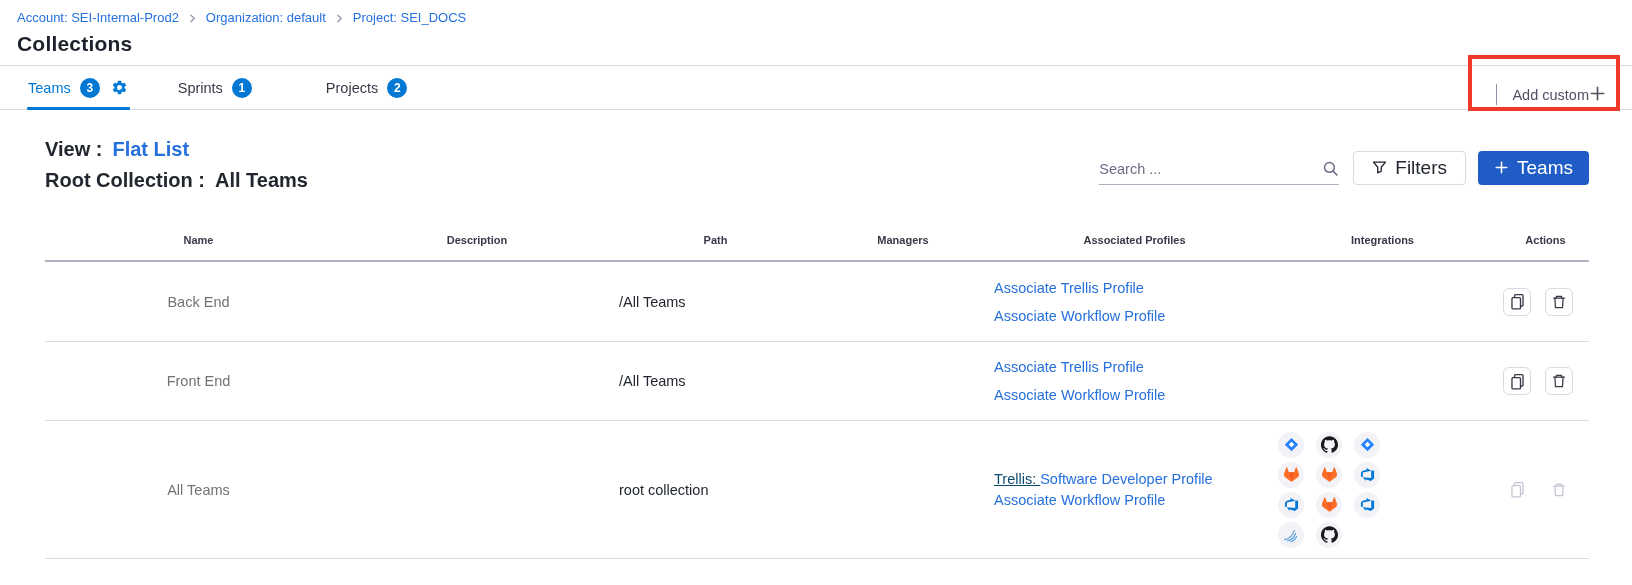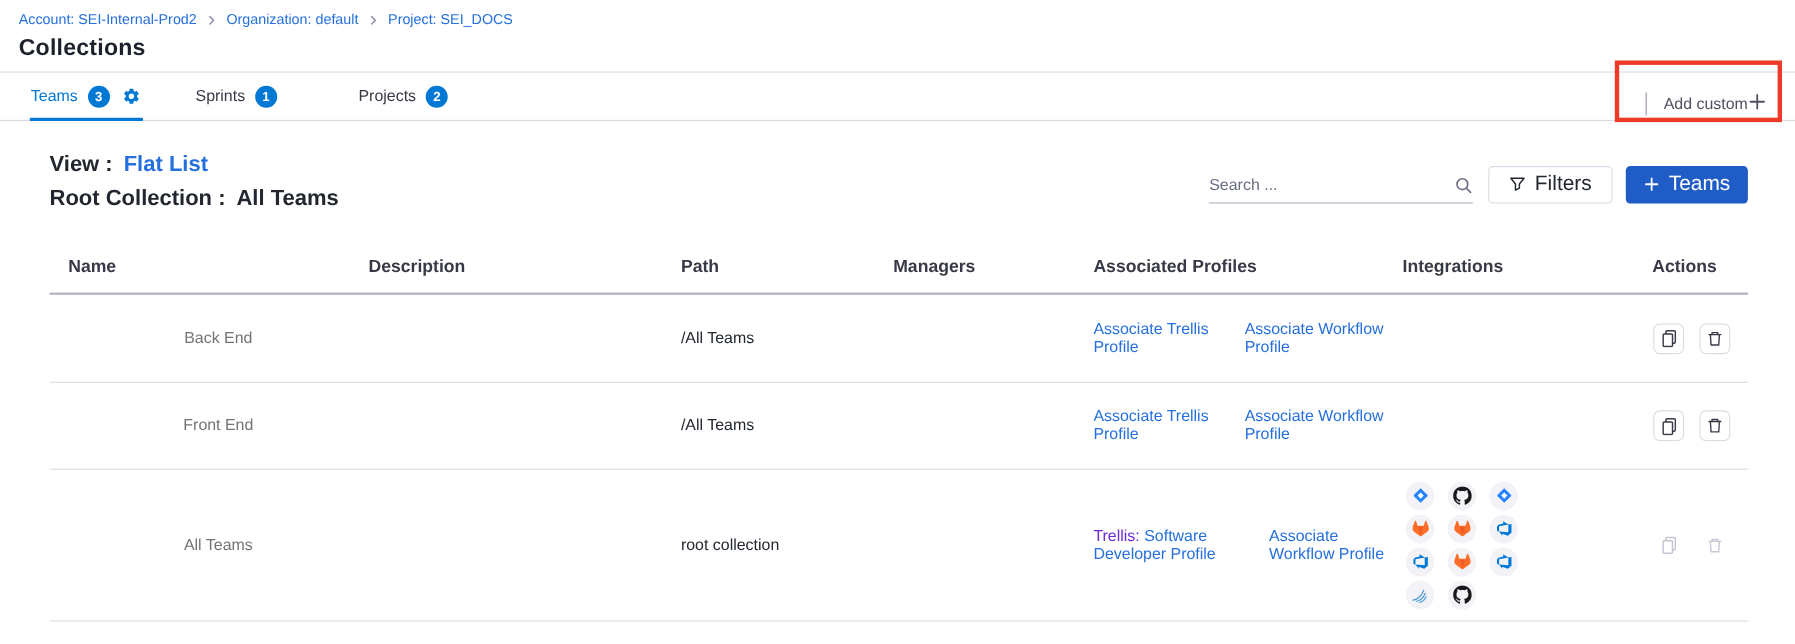--- a/index.html
+++ b/index.html
@@ -51,34 +51,34 @@
   .search-box input::placeholder { color:#6b6d85; }
   .search-icon { display:flex; align-items:center; }
   .btn { height:34px; display:flex; align-items:center; gap:8px; border-radius:4px; font-size:19px;
          cursor:pointer; font-family:inherit; }
   .btn-filters { background:#fff; border:1px solid #d9dae5; color:#22272f; padding:0 18px; }
   .btn-teams { background:#1f5cc5; border:none; color:#fff; padding:0 16px; font-weight:500; }
 
   
   .table { margin:0 43px 0 45px; }
   .thead, .trow { display:grid; grid-template-columns:290px 284px 193px 182px 281px 215px 1fr; align-items:center; }
-  .thead { padding:44px 0 14px; border-bottom:2px solid #b0b1c3; font-size:16px; font-weight:700; color:#383946; }
+  .thead { padding:44px 0 14px; border-bottom:2px solid #b0b1c3; font-size:11px; font-weight:700; color:#383946;text-align:center; }
   .th:first-child { padding-left:17px; }
   .th-actions { padding-left:12px; }
   .trow { border-bottom:1px solid #d9dae5; }
   .trow.h80 { height:80px; }
   .trow.h79 { height:79px; }
   .trow.h138 { height:138px; }
   .cell { font-size:14.5px; }
   .cell-name { padding-left:17px; color:#737373; cursor:pointer;text-align:center; }
   .cell-path { color:#22272f; }
-  .profiles { display:flex; flex-direction:row; gap:12px; }
+  .profiles { display:flex; flex-direction:column; gap:12px; }
   .profiles.tight { gap:5px; }
   .profile-line { font-size:14.5px; }
-  .profile-prefix { color:#6d28d9; }
+  .profile-prefix { color:#0c4a6e;text-decoration:underline; }
   .profile-link { color:#2670dd; cursor:pointer; }
   .int-grid { display:grid; grid-template-columns:repeat(3,26px); gap:4px 12px; padding-left:3px; }
   .int-circle { width:26px; height:26px; border-radius:50%; background:#f2f2f7; display:flex;
                 align-items:center; justify-content:center; }
   .actions-cell { display:flex; gap:14px; justify-content:flex-end; padding-right:16px; }
   .action-btn { width:28px; height:28px; border:1px solid #d9dae5; border-radius:6px; background:#fff;
                 display:flex; align-items:center; justify-content:center; cursor:pointer; padding:0; }
   .action-btn.disabled { border:none; background:transparent; cursor:default; }
 </style>
 </head>

